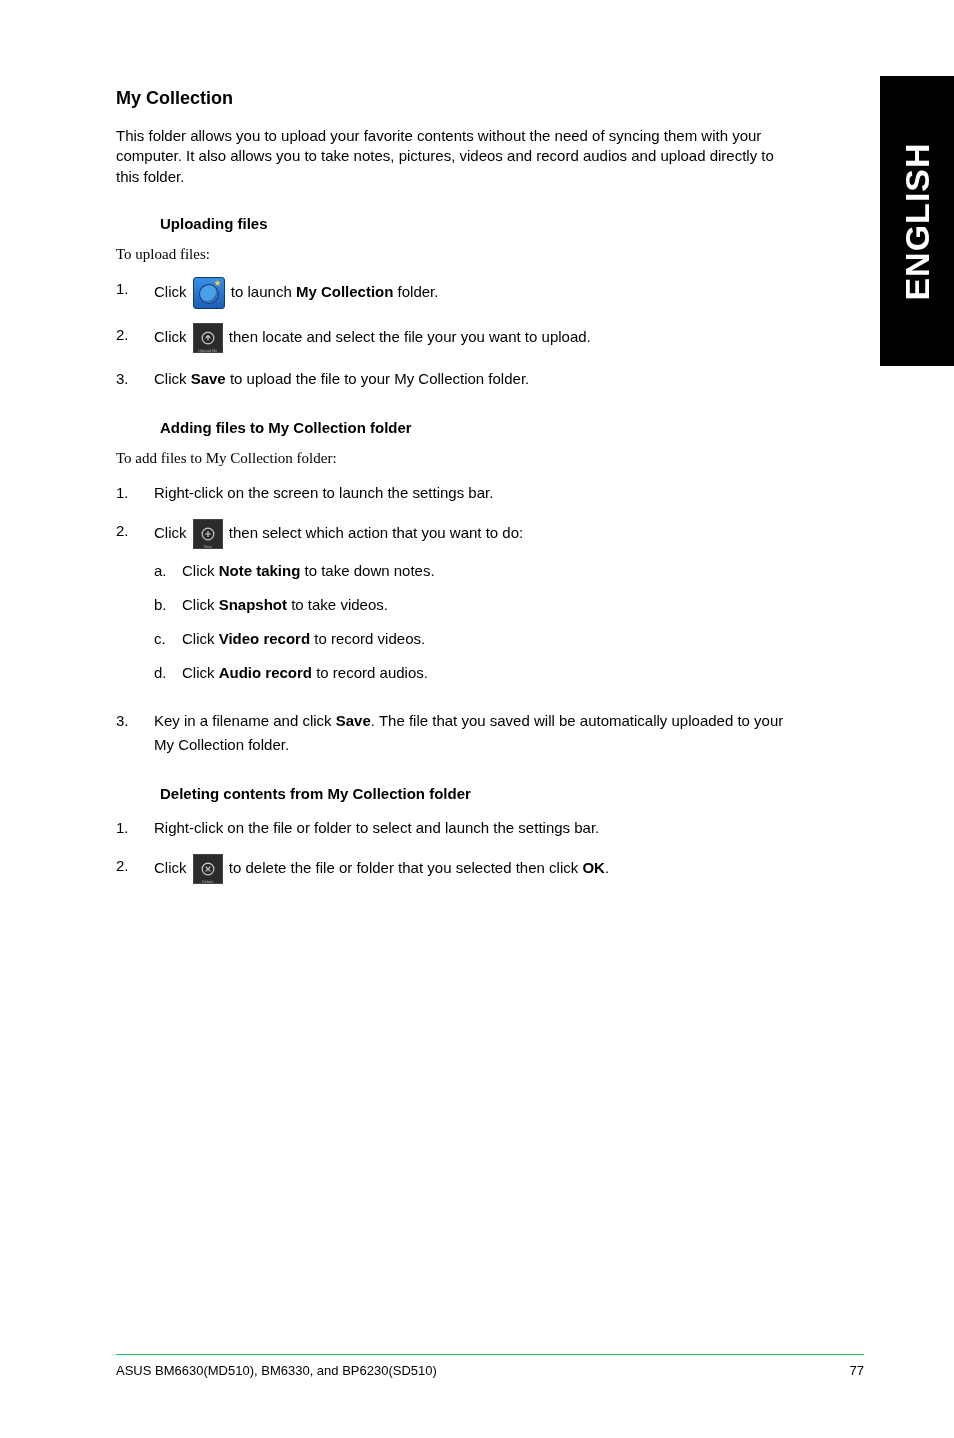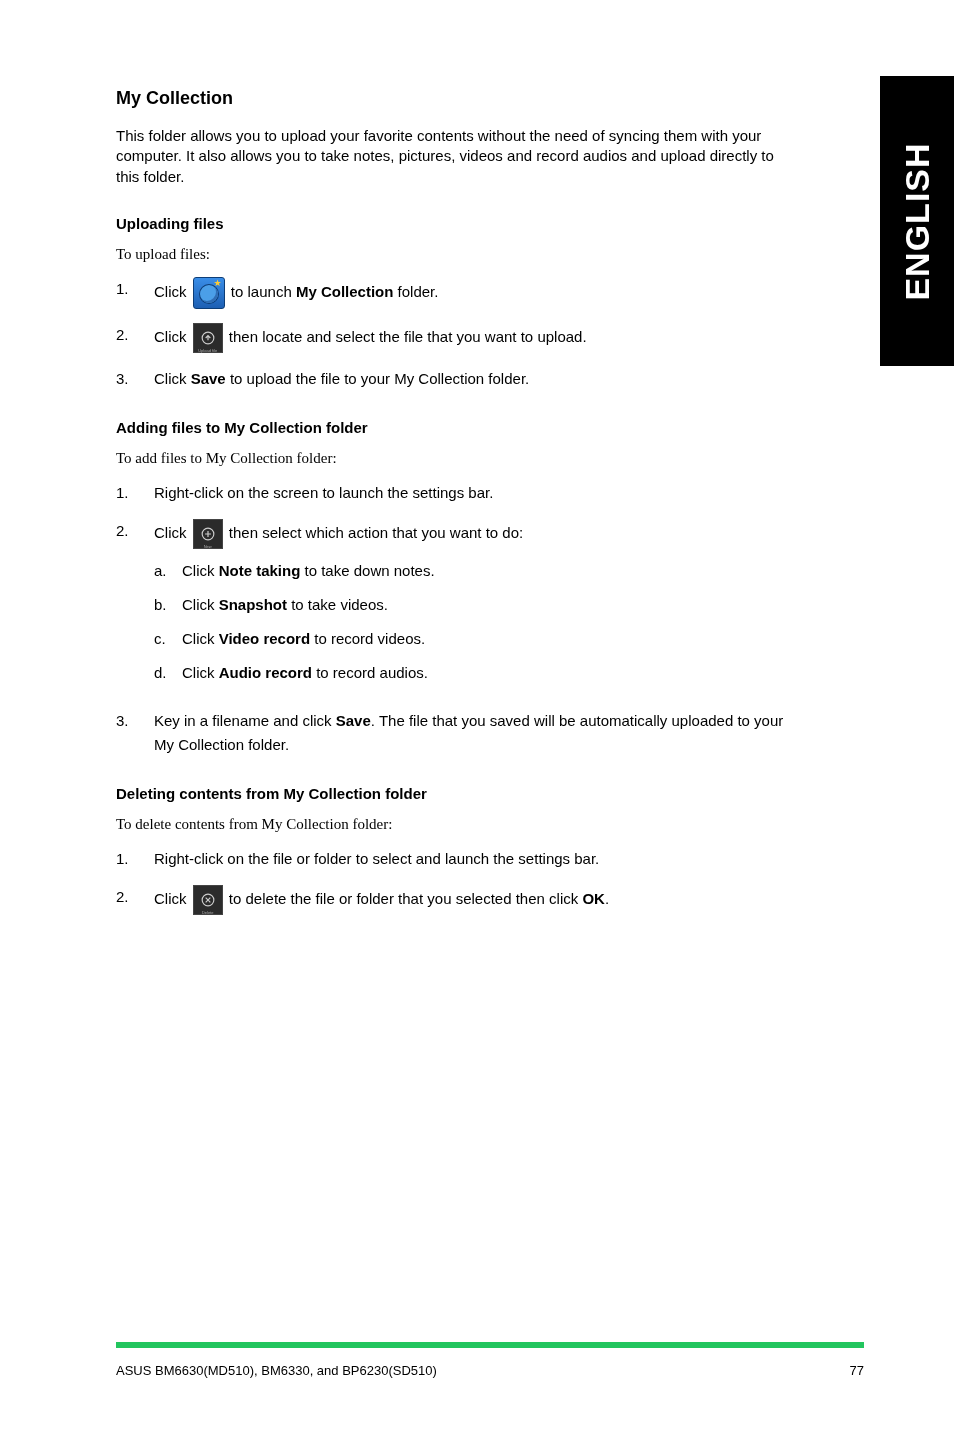--- a/index.html
+++ b/index.html
@@ -2,37 +2,37 @@
 <html><head>
 <meta charset="utf-8">
 <style>
   * { margin: 0; padding: 0; box-sizing: border-box; }
   body { width: 954px; height: 1438px; background: #fff; position: relative; font-family: Arial, Helvetica, sans-serif; color: #000; }
   .content { position: absolute; left: 116px; top: 88px; width: 680px; }
   .side-tab { position: absolute; right: 0; top: 76px; width: 74px; height: 290px; background: #000; display: flex; align-items: center; justify-content: center; }
   .side-tab-text { color: #fff; font-weight: bold; font-family: Arial, sans-serif; font-size: 34px; letter-spacing: 1px; transform: rotate(-90deg); white-space: nowrap; }
   h2 { font-size: 18px; font-weight: bold; margin-bottom: 10px; }
   .intro { font-size: 15px; line-height: 1.35; margin-bottom: 28px; margin-top: 17px; }
-  .subhead { font-size: 15px; font-weight: bold; margin-bottom: 14px; }
+  .subhead { font-size: 15px; font-weight: bold; margin-bottom: 14px; margin-left: 44px; }
   .lead { font-size: 15px; margin-bottom: 14px; font-family: Liberation Serif, serif; }
   ol.steps { list-style: none; margin-bottom: 28px; }
   ol.steps > li { font-size: 15px; line-height: 1.6; display: flex; align-items: flex-start; margin-bottom: 14px; }
   ol.steps > li .num { width: 38px; flex-shrink: 0; }
   ol.steps > li .body { flex: 1; }
   ol.sub { list-style: none; margin-top: 10px; }
   ol.sub > li { font-size: 15px; line-height: 1.6; display: flex; margin-bottom: 10px; }
   ol.sub > li .let { width: 28px; flex-shrink: 0; }
   .icon { display: inline-block; vertical-align: middle; margin: 0 2px; }
   .icon-mc { width: 32px; height: 32px; background: linear-gradient(180deg,#3a8ee8,#1d5fb3); border:1px solid #0d3d77; border-radius:3px; position: relative; }
   .icon-mc::before { content:"★"; position:absolute; top:-2px; right:2px; font-size:9px; color:#ffcc33; }
   .icon-mc::after { content:""; position:absolute; left:6px; top:7px; width:18px; height:18px; background:#4b9fe8; border-radius:50%; box-shadow: inset -2px -2px 0 #2f6db5, 0 0 0 1px #0d3d77; }
   .icon-dark { width: 30px; height: 30px; background: #2b2b2b; border:1px solid #444; position: relative; display:inline-flex; align-items:center; justify-content:center; }
   .icon-dark svg { width:14px; height:14px; }
   .icon-dark .lbl { position:absolute; bottom:-1px; left:0; right:0; font-size:4px; color:#aaa; text-align:center; line-height:1; }
-  .footer { position: absolute; left: 116px; right: 90px; bottom: 60px; border-top: 6px solid #22c55e; padding-top: 15px; display: flex; justify-content: space-between; font-size: 13px; }
+  .footer { position: absolute; left: 116px; right: 90px; bottom: 60px; border-top: 1px solid #22c55e; padding-top: 8px; display: flex; justify-content: space-between; font-size: 13px; }
   b { font-weight: bold; }
 </style>
 </head>
 <body>
 
 <div class="side-tab">
   <div class="side-tab-text">ENGLISH</div>
 </div>
 
 <div class="content">
@@ -54,21 +54,21 @@
       <span class="num">2.</span>
       <span class="body">
         <span>Click </span>
         <span class="icon icon-dark">
           <svg viewBox="0 0 24 24">
               <circle cx="12" cy="12" r="10" fill="none" stroke="#ccc" stroke-width="2"></circle>
               <path d="M12 16 V8 M8 12 L12 8 L16 12" fill="none" stroke="#ccc" stroke-width="2"></path>
             </svg>
           <span class="lbl">Upload file</span>
         </span>
-        <span> then locate and select the file that you want to upload.</span>
+        <span> then locate and select the file your you want to upload.</span>
       </span>
     </li>
     <li>
       <span class="num">3.</span>
       <span class="body">
         <span>Click </span><b>Save</b><span> to upload the file to your My Collection folder.</span>
       </span>
     </li>
   </ol>
 
@@ -113,21 +113,20 @@
     </li>
     <li>
       <span class="num">3.</span>
       <span class="body">
         <span>Key in a filename and click </span><b>Save</b><span>. The file that you saved will be automatically uploaded to your My Collection folder.</span>
       </span>
     </li>
   </ol>
 
   <p class="subhead">Deleting contents from My Collection folder</p>
-  <p class="lead">To delete contents from My Collection folder:</p>
   <ol class="steps">
     <li>
       <span class="num">1.</span>
       <span class="body">Right-click on the file or folder to select and launch the settings bar.</span>
     </li>
     <li>
       <span class="num">2.</span>
       <span class="body">
         <span>Click </span>
         <span class="icon icon-dark">

